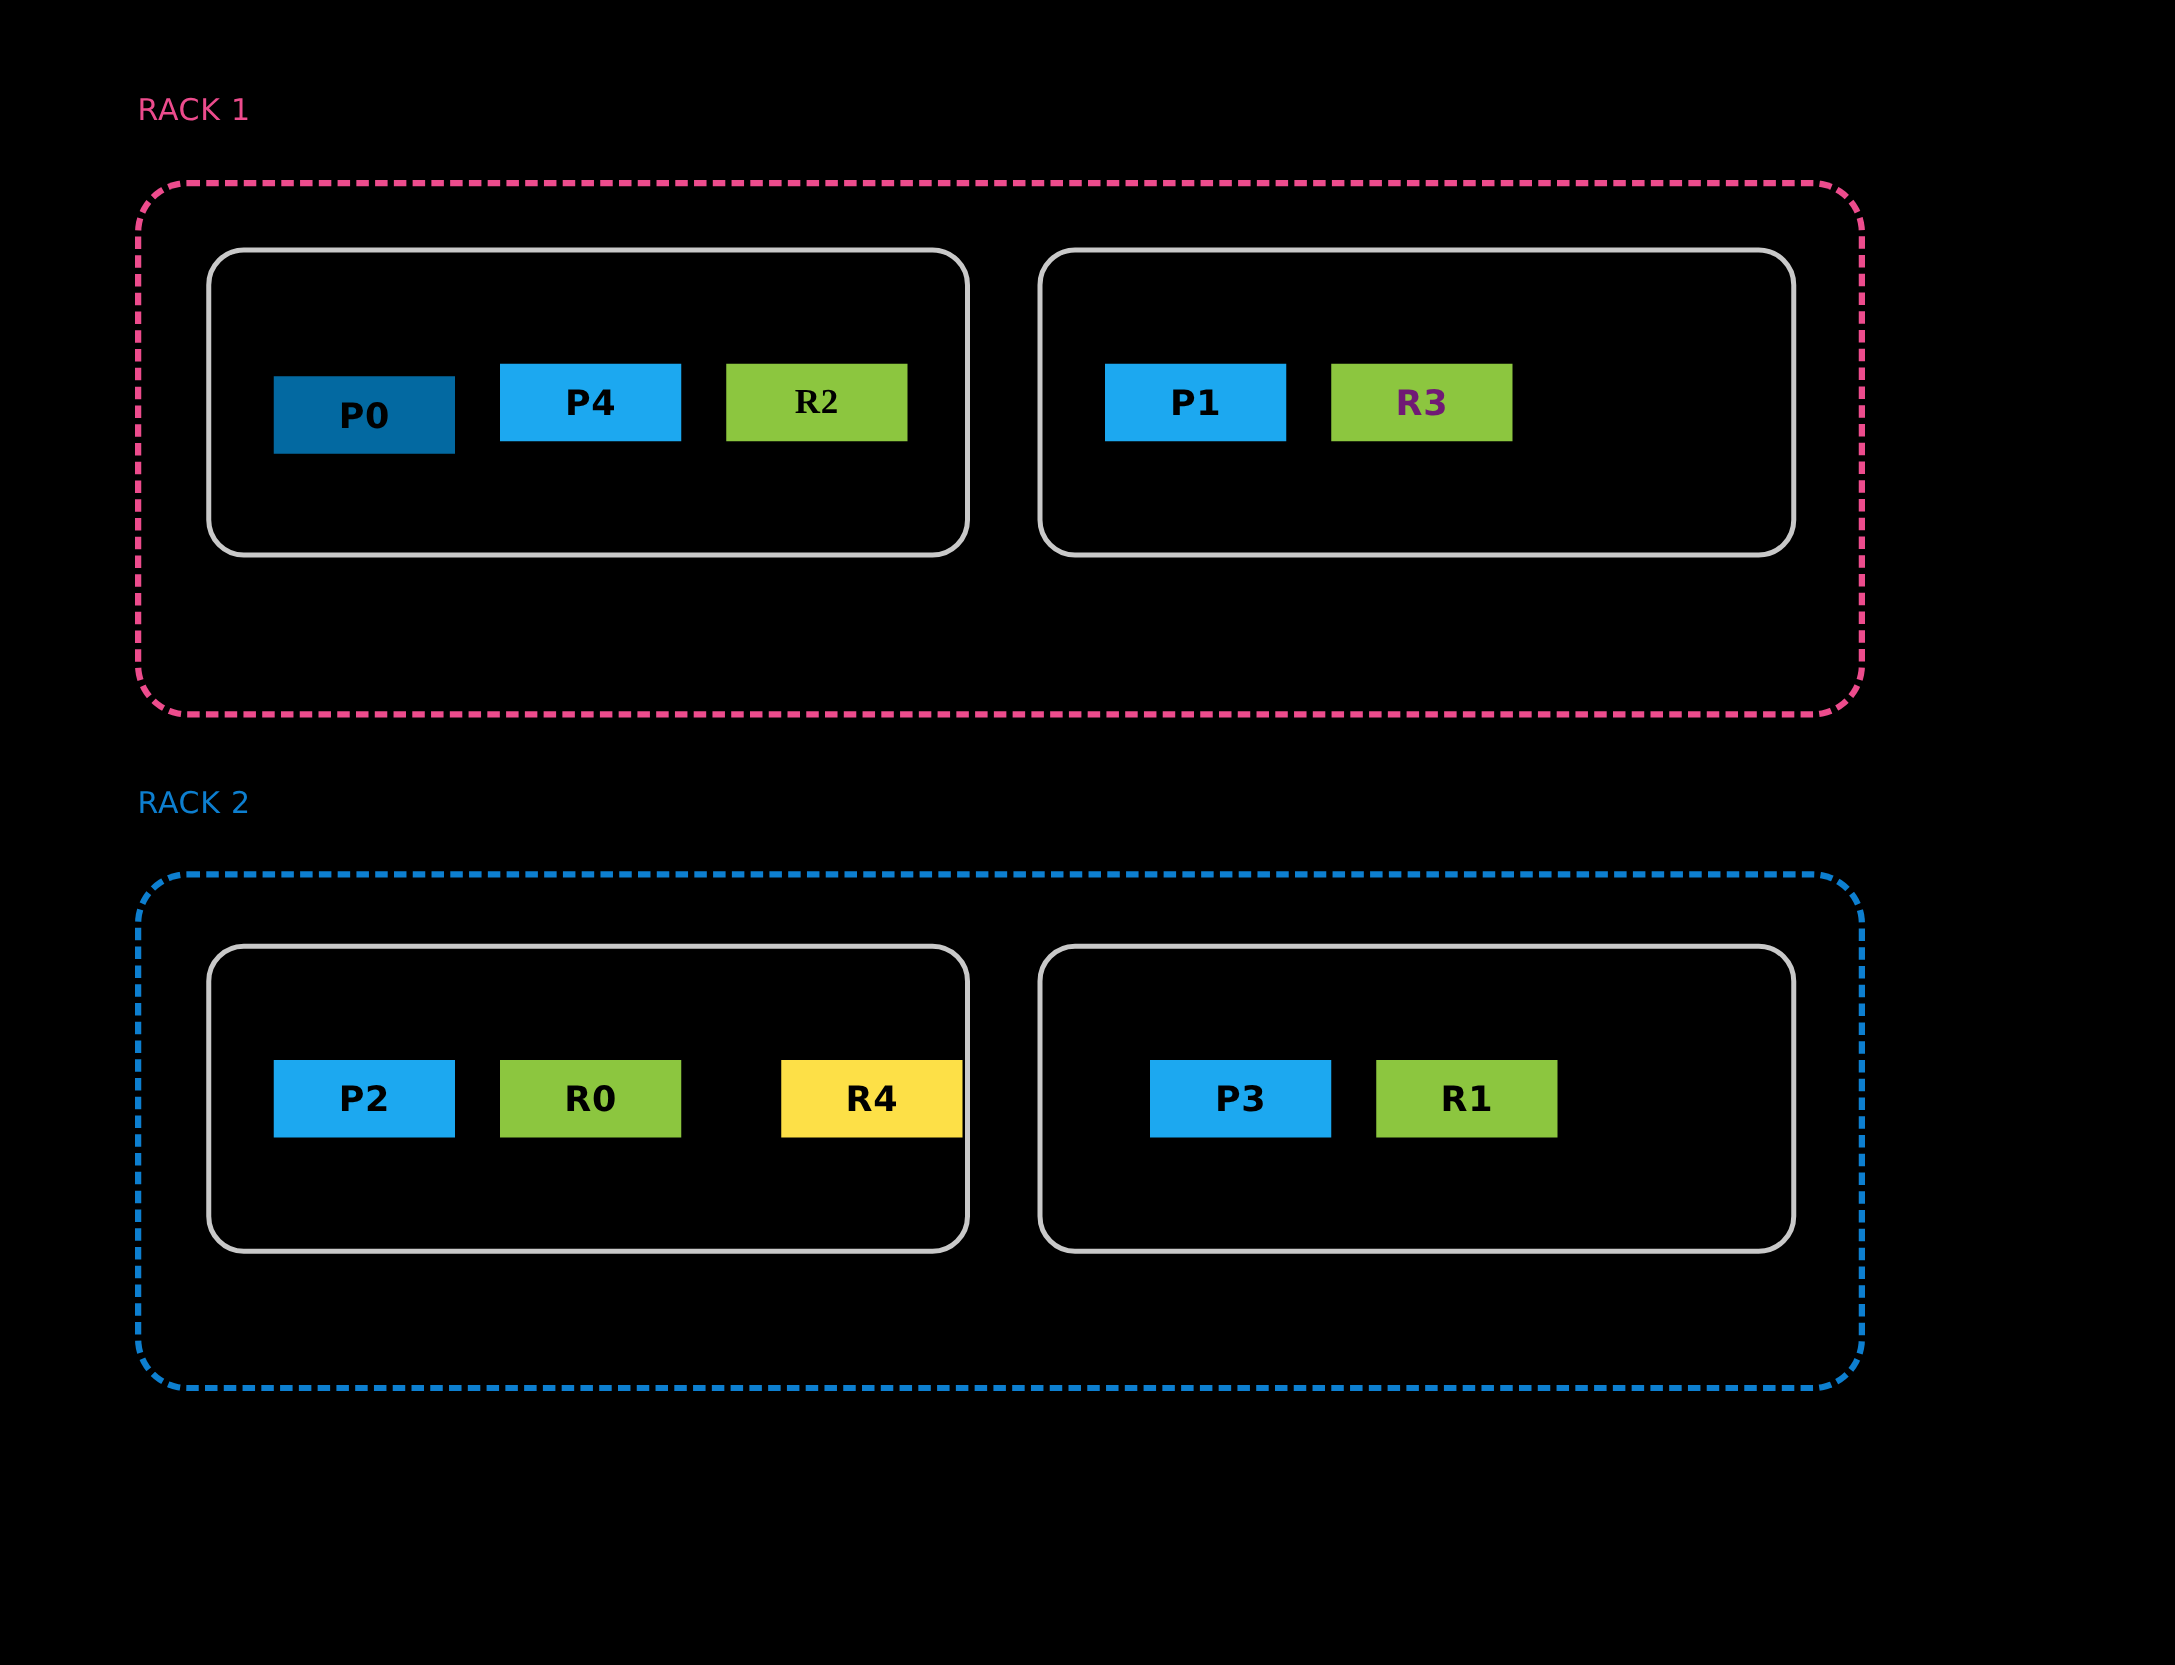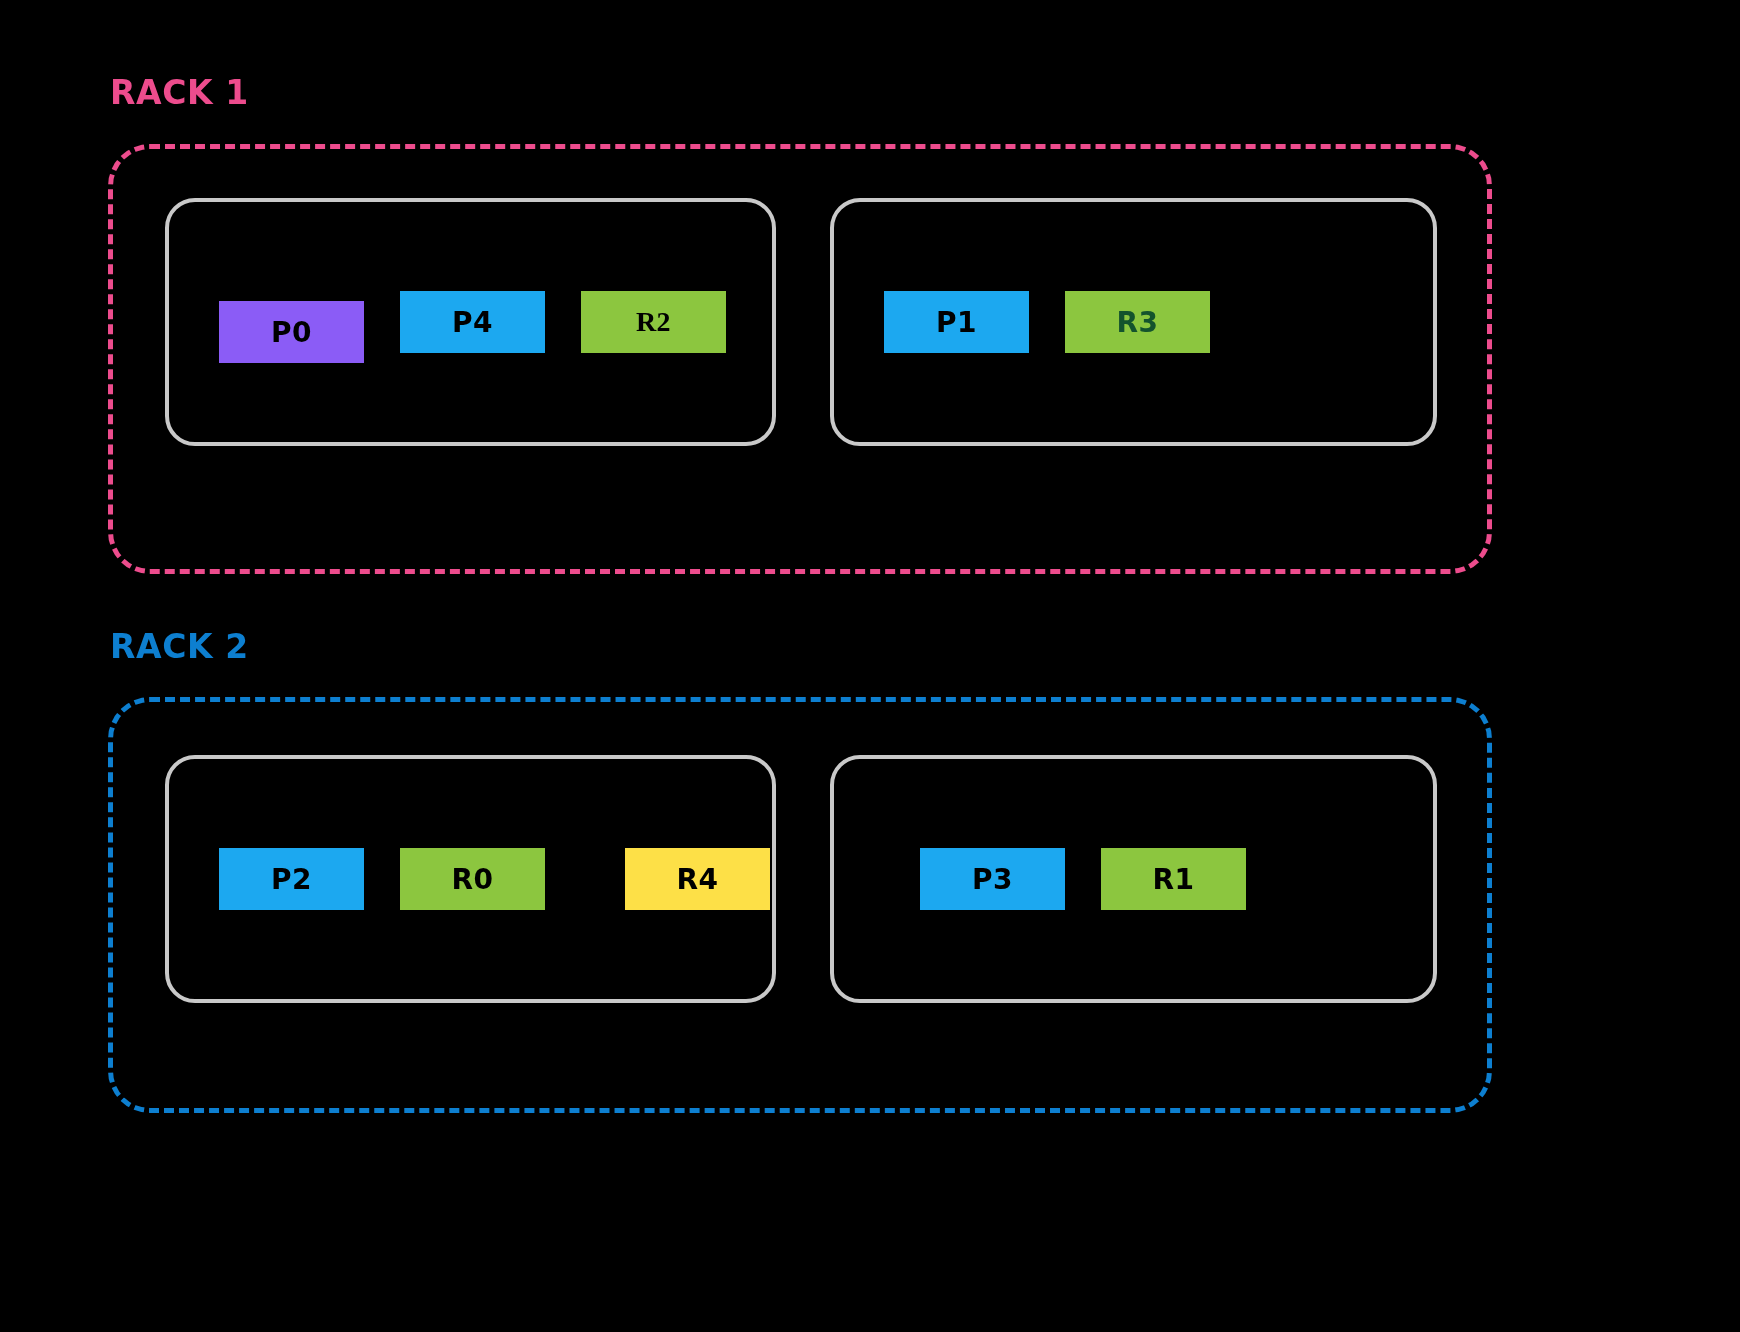--- a/index.html
+++ b/index.html
@@ -24,22 +24,22 @@
     background: #000000;
   }
 
   
   .rack-group {
     position: absolute;
   }
 
   .rack-label {
     position: absolute;
-    font-size: 33px;
-    font-weight: 700;
+    font-size: 24px;
+    font-weight: 400;
     letter-spacing: 0.6px;
     line-height: 1;
     white-space: nowrap;
     font-family: "DejaVu Sans", "Liberation Sans", sans-serif;
   }
 
   .rack-box {
     position: absolute;
     box-sizing: border-box;
     border-radius: 42px;
@@ -113,30 +113,30 @@
 <div id="canvas" style="background: rgb(0, 0, 0);">
 
   <div class="rack-group">
 
     <div class="rack-label" id="rack-1-label" style="color: rgb(237, 76, 141);">RACK 1</div>
 
     <div class="rack-box" id="rack-1-box" style="border: 5px dashed rgb(237, 76, 141);"></div>
 
     <div class="node-box" id="node-r1-n1" style="border-color: rgb(201, 201, 201);">
       <div class="node-slots">
-        <div class="slot primary" style="background: #8b5cf6; color: rgb(0, 0, 0); margin-top: 20px;">P0</div>
+        <div class="slot primary" style="background: #0369a1; color: rgb(0, 0, 0); margin-top: 20px;">P0</div>
         <div class="slot primary" style="background: rgb(28, 168, 240); color: rgb(0, 0, 0); text-align: center;">P4</div>
         <div class="slot replica" style="background: rgb(140, 198, 63); color: rgb(0, 0, 0); font-family: Liberation Serif, serif;">R2</div>
       </div>
     </div>
 
     <div class="node-box" id="node-r1-n2" style="border-color: rgb(201, 201, 201); padding-left: 10px;">
       <div class="node-slots">
         <div class="slot primary" style="background: rgb(28, 168, 240); color: rgb(0, 0, 0);">P1</div>
-        <div class="slot replica" style="background: rgb(140, 198, 63); color: #14532d;">R3</div>
+        <div class="slot replica" style="background: rgb(140, 198, 63); color: #701a75;">R3</div>
       </div>
     </div>
 
   </div>
 
   <div class="rack-group">
 
     <div class="rack-label" id="rack-2-label" style="color: rgb(13, 127, 208);">RACK 2</div>
 
     <div class="rack-box" id="rack-2-box" style="border: 5px dashed rgb(13, 127, 208);"></div>

